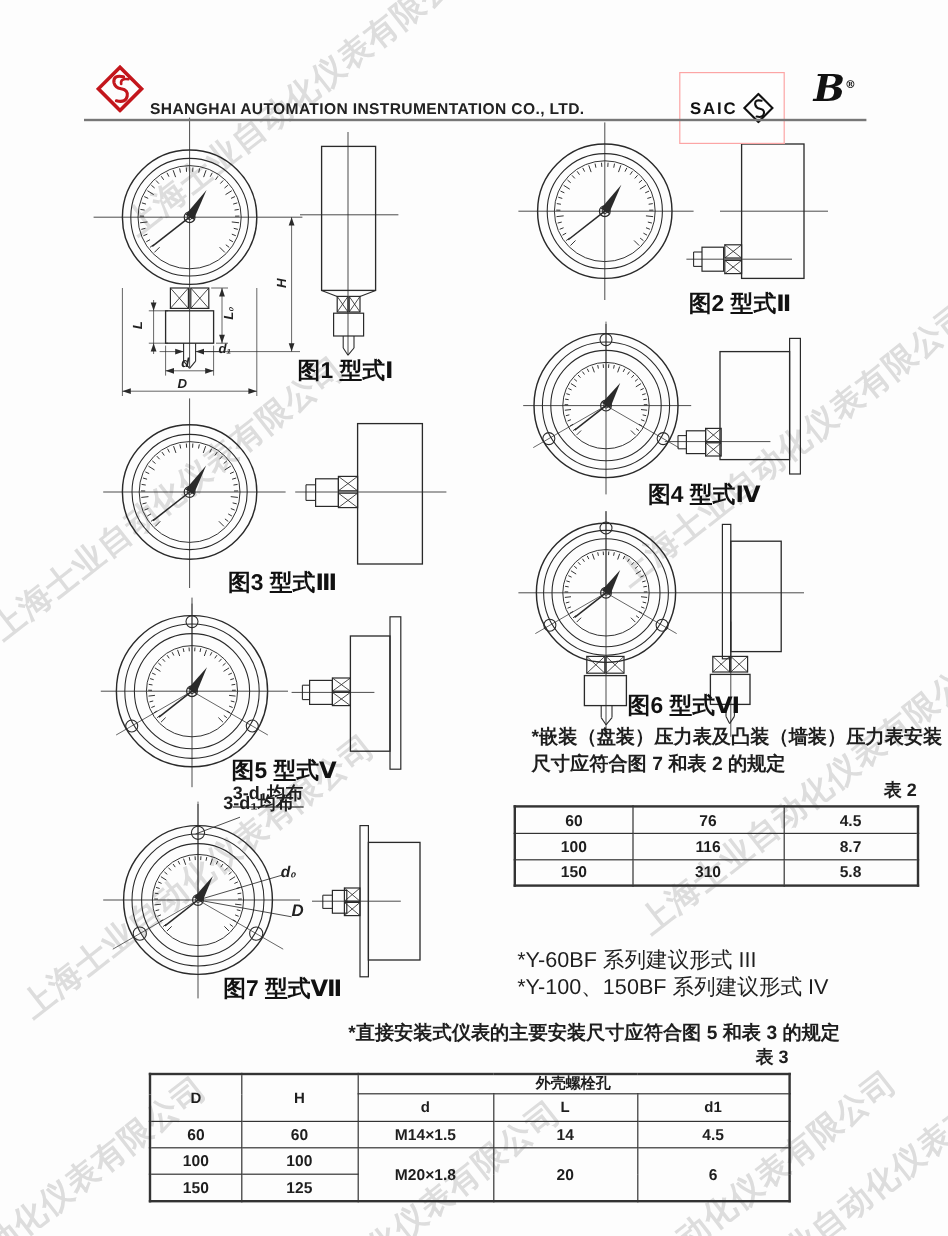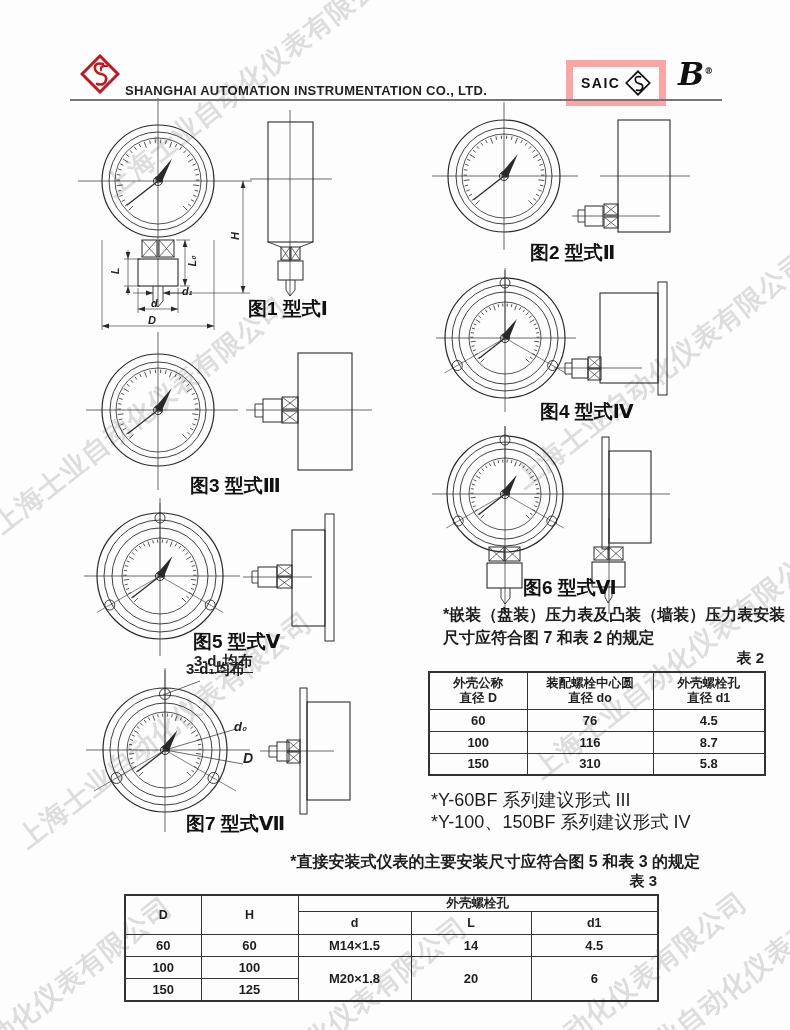--- a/index.html
+++ b/index.html
@@ -22,22 +22,22 @@
 .tbl{border-collapse:collapse;table-layout:fixed;background:transparent}
 .tbl th,.tbl td{border:1px solid #333;text-align:center;vertical-align:middle;
   font-family:"Liberation Sans","DejaVu Sans",sans-serif}
 .tbl{border:2px solid #333}
 .tbl th{font-size:12.5px;font-weight:bold;white-space:pre-line;line-height:15px}
 .tbl td{font-size:13px;font-weight:bold;height:22px}
 .hdr2 th{height:37px}
 .hd-cn{font-family:"DejaVu Serif","Liberation Serif",serif;font-weight:bold;
   font-size:22px;letter-spacing:1px;color:#111;white-space:nowrap}
 .hd-en{font-size:13px;font-weight:bold;letter-spacing:.3px;color:#222;white-space:nowrap}
-.saic-box{border:7px solid #fca5a5;display:flex;align-items:center;gap:5px;
-  padding:3px 8px;background:rgba(255,255,255,.6)}
+.saic-box{border:1px solid #fca5a5;display:flex;align-items:center;gap:5px;
+  padding:16px 8px;background:rgba(255,255,255,.6)}
 .saic-txt{font-size:14px;font-weight:bold;letter-spacing:1.5px;color:#111}
 .blogo{font-family:"DejaVu Serif","Liberation Serif",serif;font-style:italic;
   font-weight:bold;font-size:31px;color:#111;line-height:31px}
 .blogo sup{font-size:9px;font-style:normal}
 .rule{background:#777;height:2px}
 .u-line{border-bottom:1.5px solid #2a2a2a;padding-bottom:1px}
 </style>
 </head>
 <body>
 
@@ -569,21 +569,21 @@
     <rect x="277" y="742" width="12" height="19" fill="none" stroke="#2a2a2a" stroke-width="1"></rect>
     <rect x="287" y="740" width="13" height="11" fill="none" stroke="#2a2a2a" stroke-width="1"></rect>
     <line x1="287" y1="740" x2="300" y2="751" stroke="#2a2a2a" stroke-width="0.7"></line>
     <line x1="300" y1="740" x2="287" y2="751" stroke="#2a2a2a" stroke-width="0.7"></line>
     <rect x="287" y="752" width="13" height="11" fill="none" stroke="#2a2a2a" stroke-width="1"></rect>
     <line x1="287" y1="752" x2="300" y2="763" stroke="#2a2a2a" stroke-width="0.7"></line>
     <line x1="300" y1="752" x2="287" y2="763" stroke="#2a2a2a" stroke-width="0.7"></line>
   </svg>
 
 <div class="abs fig-caption" style="left:248px;top:296px">图1 型式Ⅰ</div>
-<div class="abs fig-caption" style="left:530px;top:240px">图2 型式Ⅱ</div>
+<div class="abs fig-caption" style="left:574px;top:240px">图2 型式Ⅱ</div>
 <div class="abs fig-caption" style="left:190px;top:473px">图3 型式Ⅲ</div>
 <div class="abs fig-caption" style="left:540px;top:399px">图4 型式Ⅳ</div>
 <div class="abs fig-caption" style="left:193px;top:629px">图5 型式Ⅴ</div>
 <div class="abs fig-caption" style="left:523px;top:575px">图6 型式Ⅵ</div>
 <div class="abs fig-caption" style="left:186px;top:811px">图7 型式Ⅶ</div>
 
 <div class="abs dim" style="left:148px;top:314px">D</div>
 <div class="abs dim" style="left:151px;top:297px">d</div>
 <div class="abs dim" style="left:182px;top:285px">d₁</div>
 <div class="abs dim rot" style="left:112px;top:265px">L</div>
@@ -599,28 +599,20 @@
 <div class="abs note-sm tcenter" style="left:428px;top:649px;width:336px">表 2</div>
 
 <div class="abs z2" style="left:428px;top:671px">
   <table class="tbl" style="width:336px">
     <colgroup>
         <col style="width:98px">
         <col style="width:126px">
         <col style="width:112px">
       </colgroup>
     <tbody>
-        <tr class="hdr2">
-      <th>外壳公称
-直径 D</th>
-      <th>装配螺栓中心圆
-直径 do</th>
-      <th>外壳螺栓孔
-直径 d1</th>
-    </tr>
     <tr>
       <td>60</td>
       <td>76</td>
       <td>4.5</td>
     </tr>
     <tr>
       <td>100</td>
       <td>116</td>
       <td>8.7</td>
     </tr>

